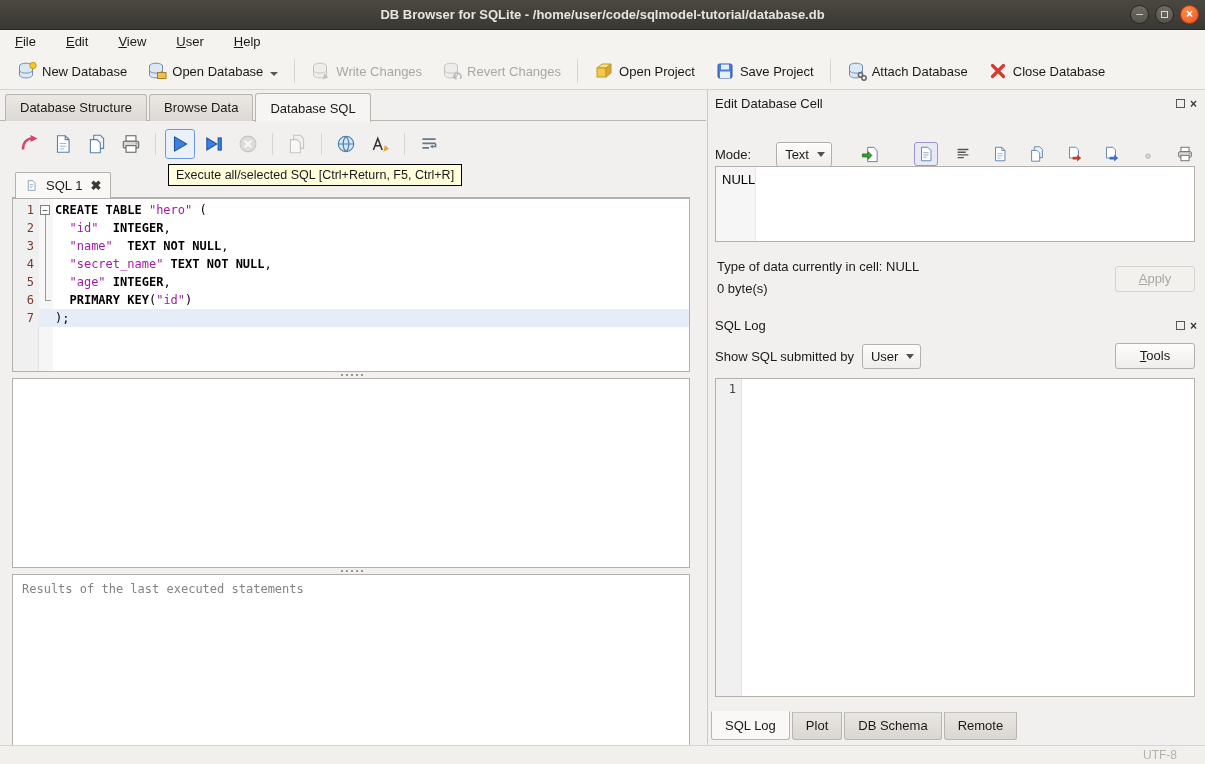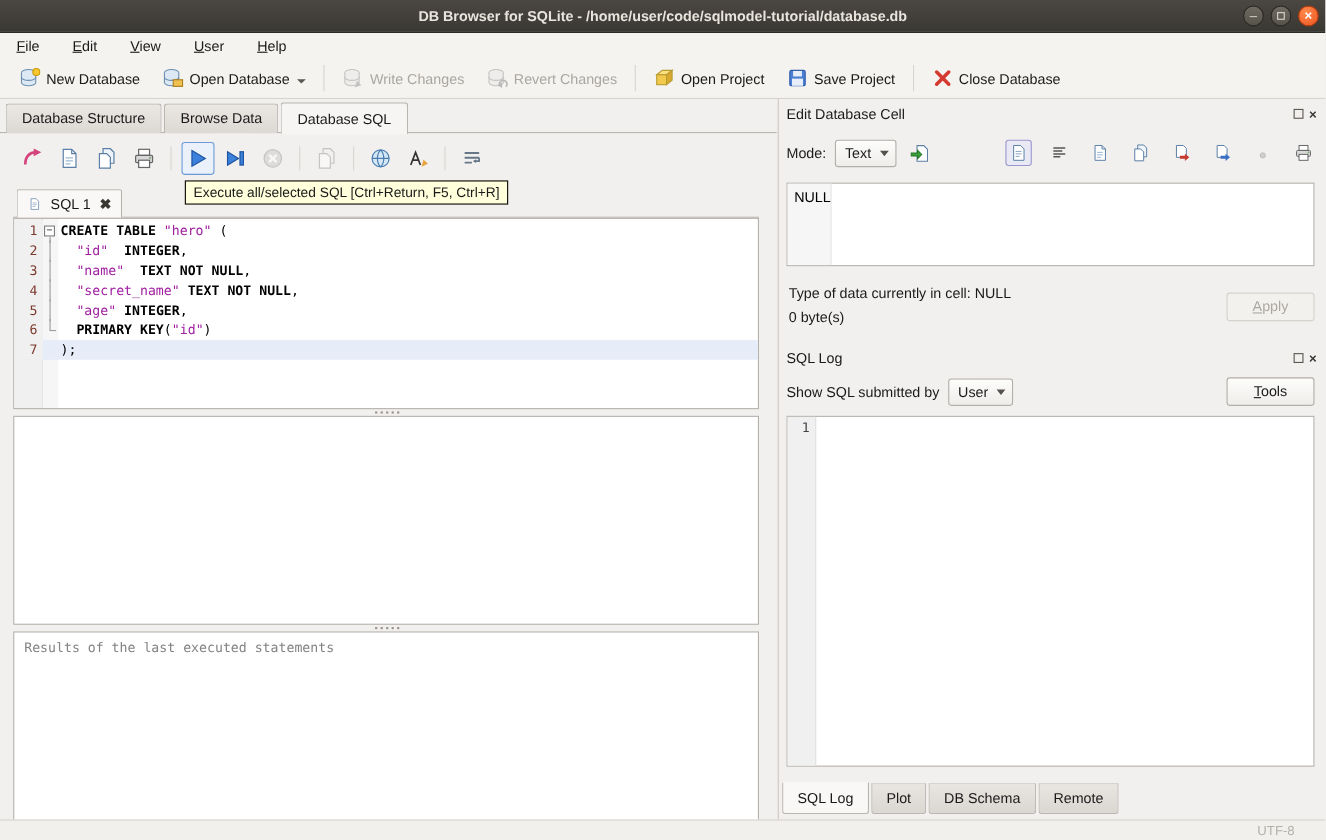--- a/index.html
+++ b/index.html
@@ -92,21 +92,21 @@
   .text-panel { position:absolute; top:574px; left:12px; width:678px; height:188px; background:#fff; border:1px solid #b4b0aa;
     padding:7px 9px; font-family:"DejaVu Sans Mono", monospace; font-size:12px; color:#838383; }
 
   
   .dock { position:absolute; left:707px; top:90px; right:0; bottom:19px; border-left:1px solid #ccc8c2; }
   .dock-header { position:absolute; left:7px; right:8px; display:flex; align-items:center; font-size:13px; }
   .dock-btns { margin-left:auto; display:flex; gap:5px; align-items:center; }
   .dock-float { width:9px; height:9px; border:1px solid #5a5752; display:inline-block; }
   .dock-close { font-size:12px; line-height:10px; color:#3a3833; font-weight:bold; }
 
-  .mode-row { position:absolute; top:34px; left:7px; right:8px; height:30px; display:flex; align-items:center; gap:8px; }
+  .mode-row { position:absolute; top:49px; left:7px; right:8px; height:30px; display:flex; align-items:center; gap:25px; }
   .combo { display:flex; align-items:center; height:25px; background:linear-gradient(#fdfdfc,#efedea);
     border:1px solid #b3afaa; border-radius:3px; padding:0 6px 0 8px; }
   .combo-arrow { width:0; height:0; border-left:4px solid transparent; border-right:4px solid transparent;
     border-top:5px solid #55524d; margin-left:8px; }
   .icon-btn { width:27px; height:27px; border:1px solid transparent; border-radius:3px; display:flex; align-items:center; justify-content:center; }
   .icon-btn .icon { width:19px; height:19px; }
   .cell-icons { margin-left:auto; display:flex; gap:13px; align-items:center; }
   .cell-icons .icon-btn { width:24px; height:24px; }
   .cell-icons .icon-btn .icon { width:18px; height:18px; }
   .cell-icons .icon-btn.pressed { border:1px solid #9a96cf; background:#e9e9f5; }
@@ -228,20 +228,32 @@
           <rect x="6" y="3.5" width="8" height="5" fill="#e8eef8"></rect>
           <rect x="5" y="10.5" width="10" height="6.5" fill="#e8eef8"></rect>
         </svg>
       </span>
       <span class="tb-label">Save Project</span>
     </div>
     <div class="tb-sep"></div>
     <div class="tb-btn">
       <span class="icon ">
         <svg viewBox="0 0 20 20">
+          <ellipse cx="9" cy="5" rx="6.5" ry="2.8" fill="#dce9f4" stroke="#6d8fb0"></ellipse>
+          <path d="M2.5 5v9c0 1.6 2.9 2.9 6.5 2.9s6.5-1.3 6.5-2.9V5" fill="#dce9f4" stroke="#6d8fb0"></path>
+          <path d="M2.5 9.2c0 1.6 2.9 2.9 6.5 2.9s6.5-1.3 6.5-2.9" fill="none" stroke="#6d8fb0"></path>
+          <circle cx="13.5" cy="14" r="2.2" fill="none" stroke="#666" stroke-width="1.5"></circle>
+          <circle cx="17" cy="17" r="2.2" fill="none" stroke="#666" stroke-width="1.5"></circle>
+        </svg>
+      </span>
+      <span class="tb-label">Attach Database</span>
+    </div>
+    <div class="tb-btn">
+      <span class="icon ">
+        <svg viewBox="0 0 20 20">
           <path d="M4.5 4.5 15.5 15.5 M15.5 4.5 4.5 15.5" stroke="#d43a2f" stroke-width="3.2" stroke-linecap="round"></path>
         </svg>
       </span>
       <span class="tb-label">Close Database</span>
     </div>
   </div>
 
 <div class="main-tabs" id="main-tabs">
     <div class="main-tab">Database Structure</div>
     <div class="main-tab">Browse Data</div>

